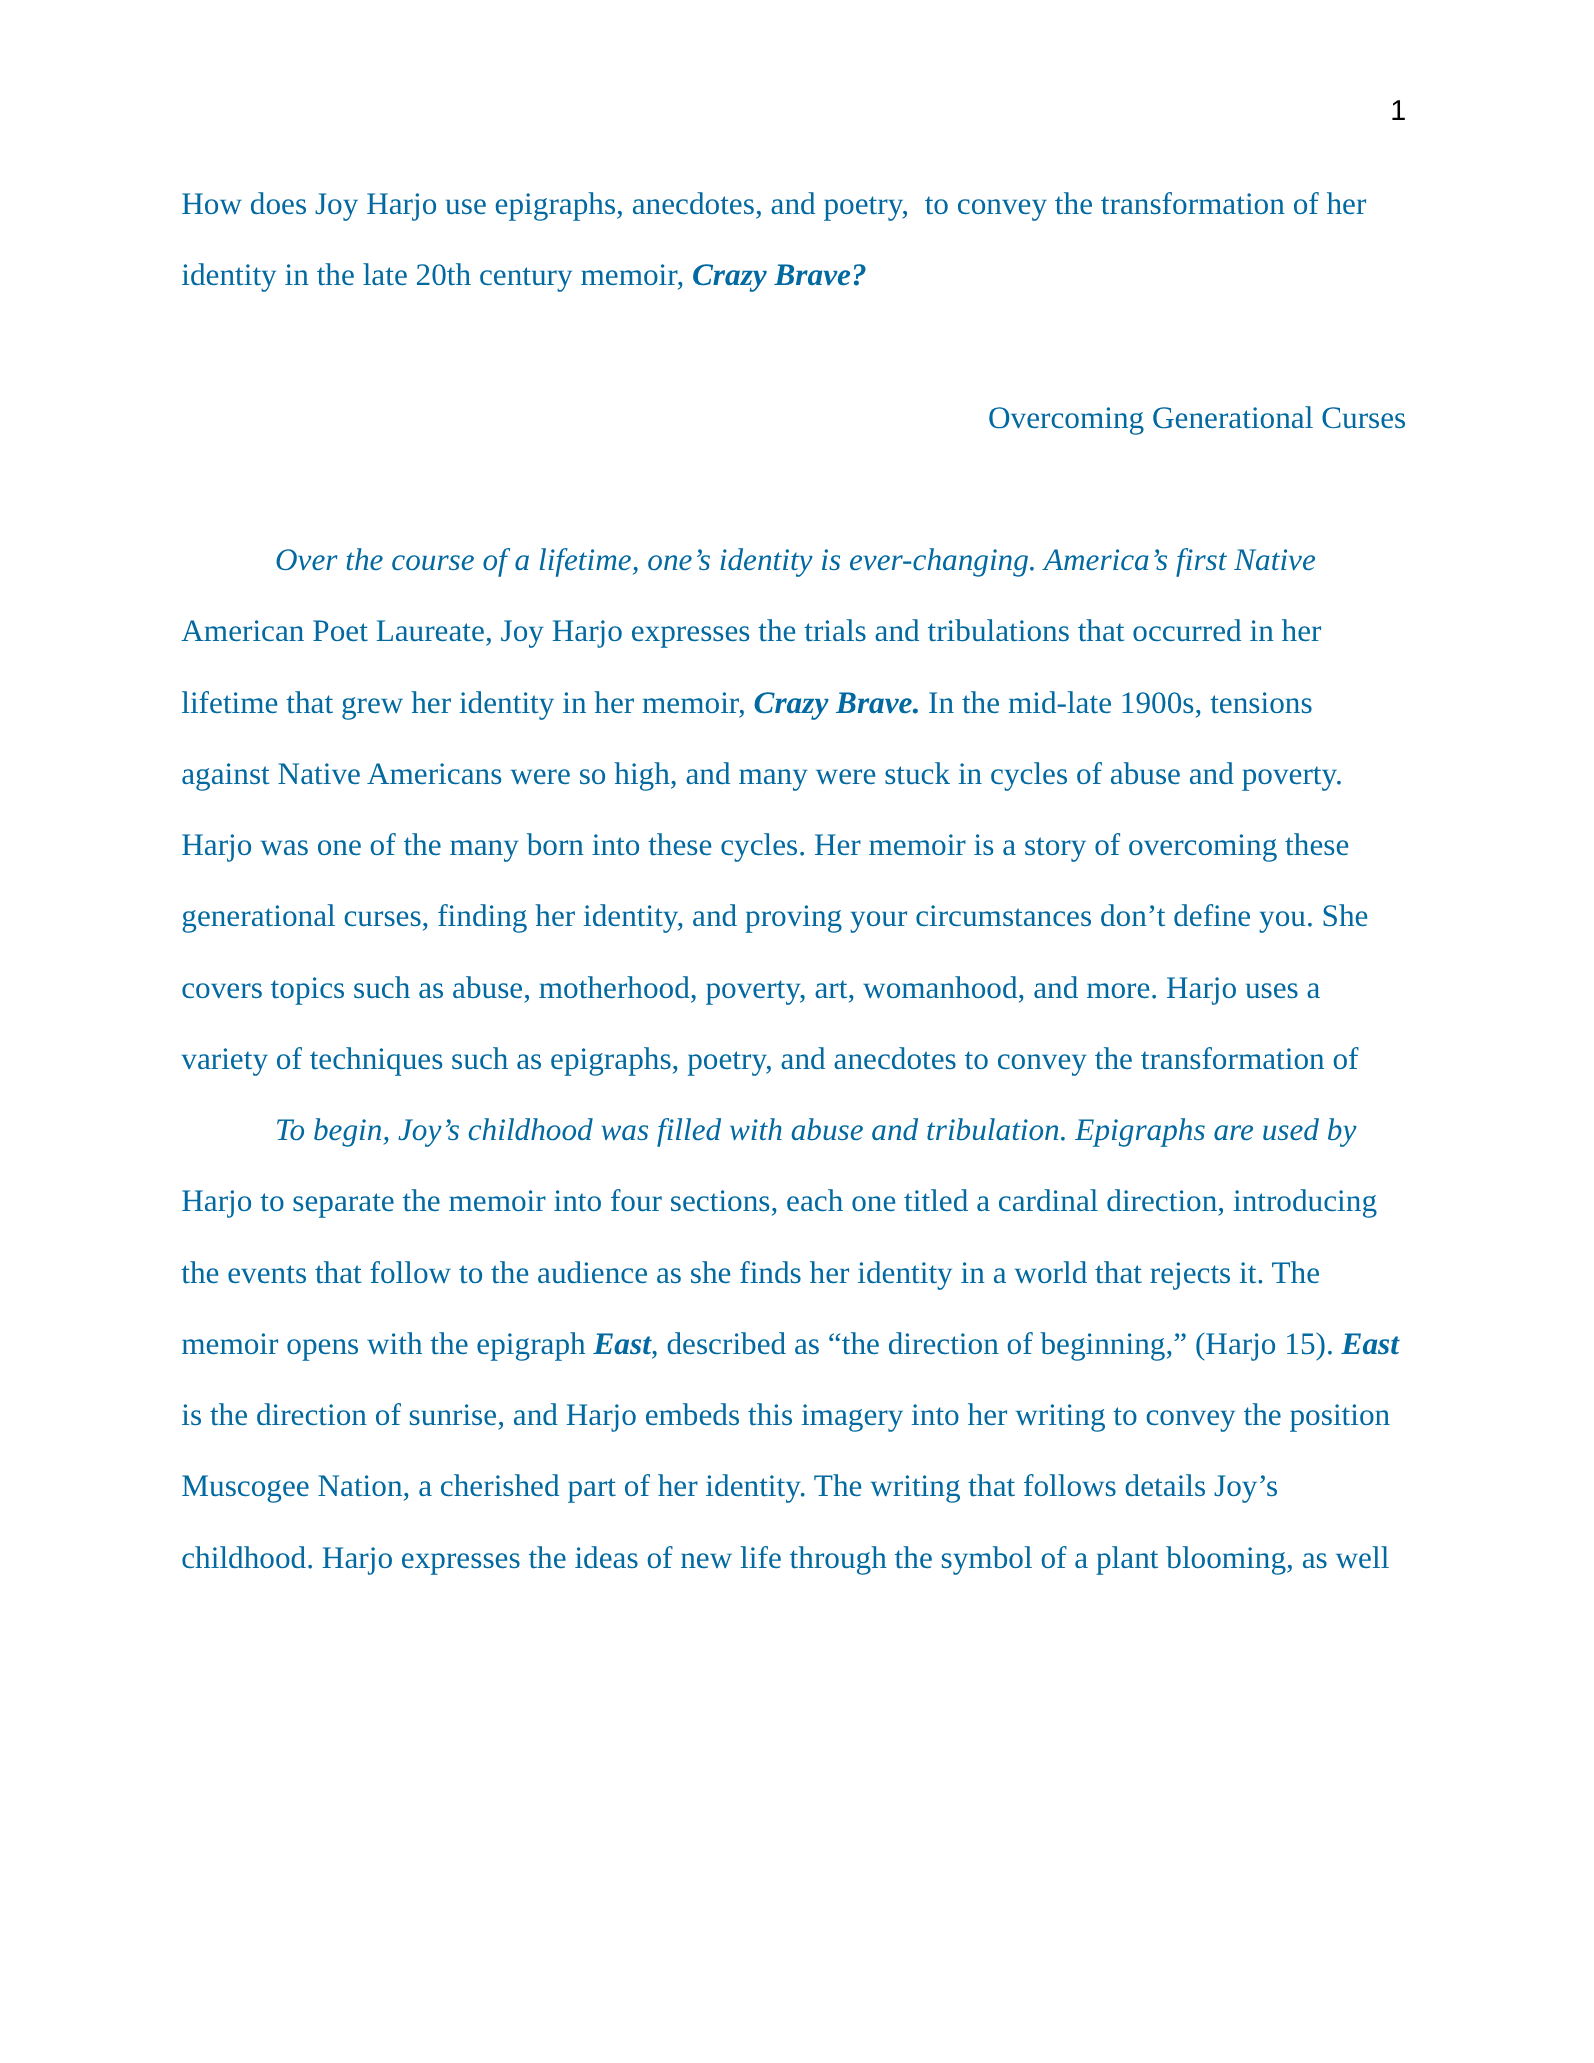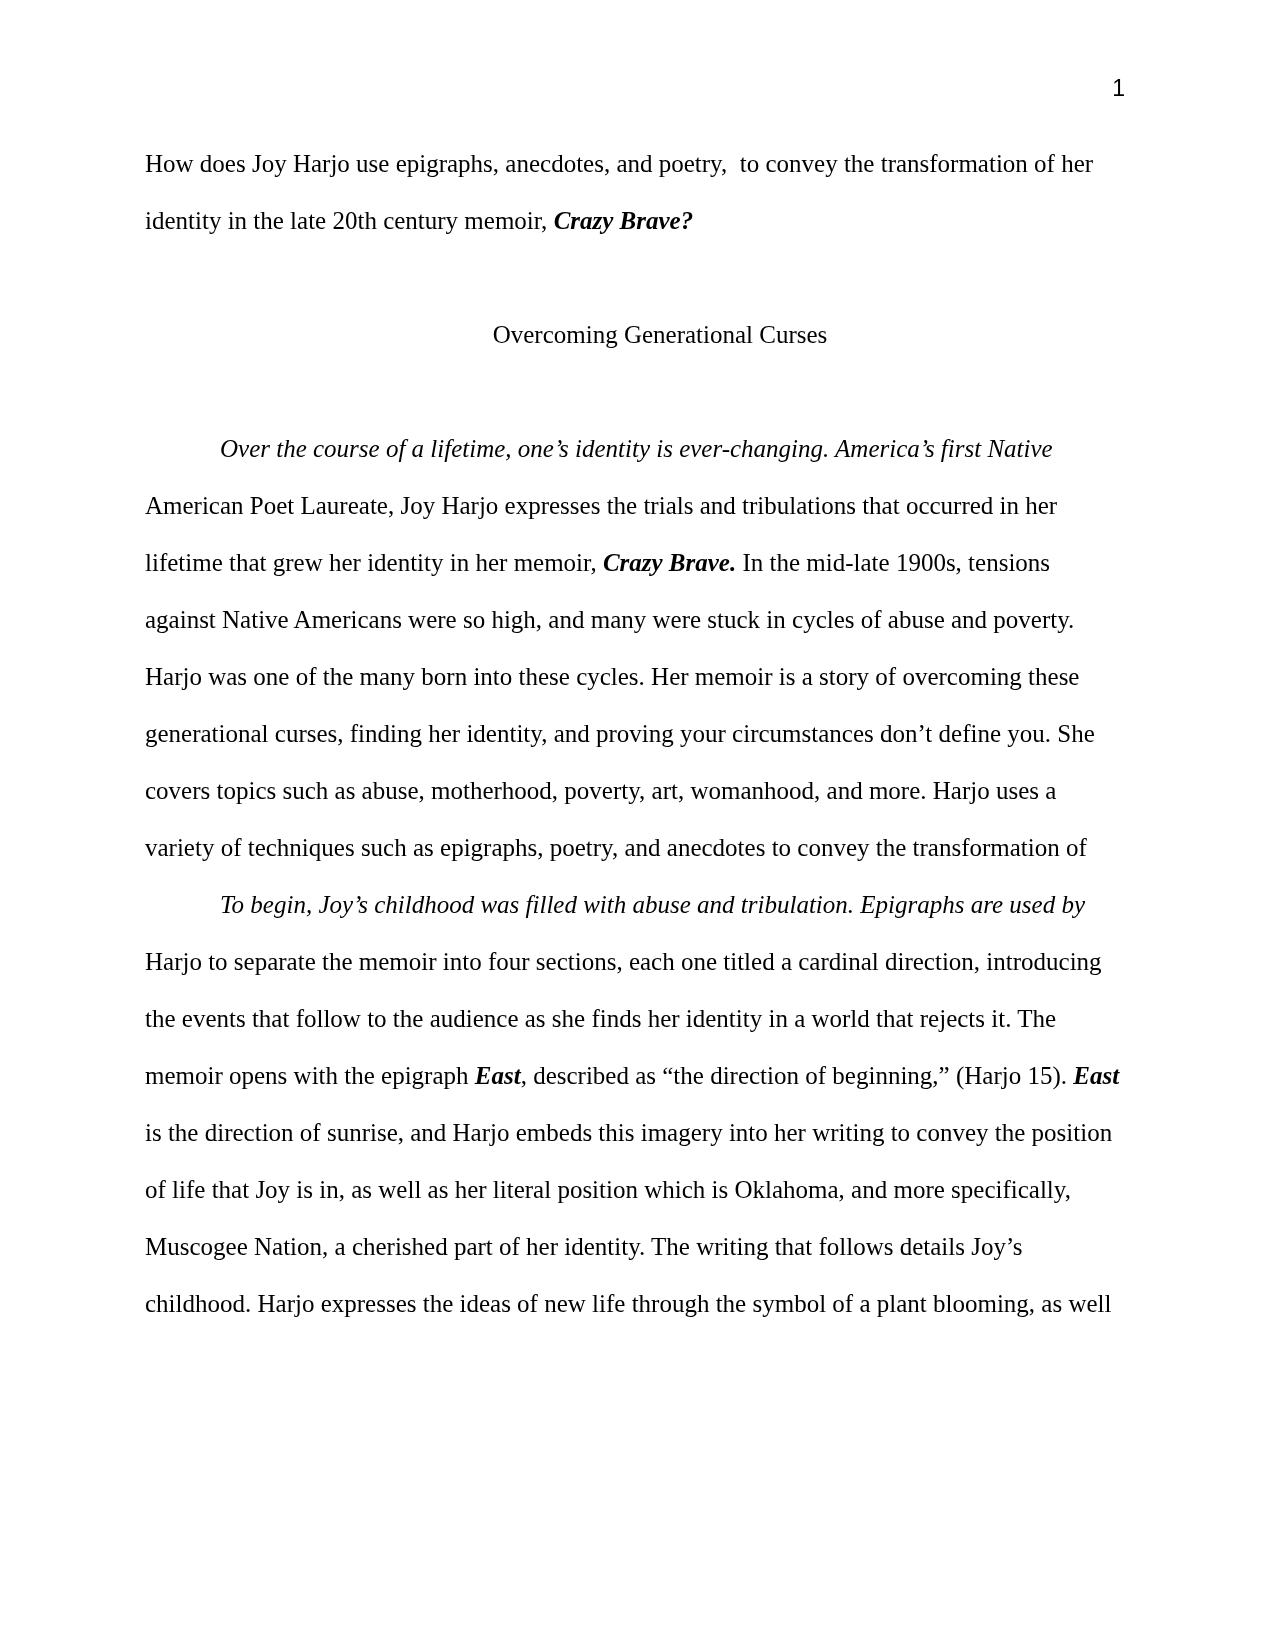--- a/index.html
+++ b/index.html
@@ -24,28 +24,28 @@
     color: #000000;
   }
   .doc-body {
     position: absolute;
     top: 135px;
     left: 145px;
     width: 980px;
     font-family: "Liberation Serif", "DejaVu Serif", serif;
     font-size: 25px;
     line-height: 57px;
-    color: #000000;
+    color: #0369a1;
   }
   .line {
     white-space: pre-wrap;
     min-height: 57px;
   }
   .line.indent { text-indent: 75px; font-style: italic; }
-  .line.title  { text-align: center; text-indent: 50px; }
+  .line.title  { text-align: right; text-indent: 50px; }
   .line em { font-style: italic; font-weight: bold; }
 </style>
 </head>
 <body>
 
 <div class="page">
   <div class="header">
     <span class="page-num">1</span>
   </div>
 
@@ -64,18 +64,17 @@
         <div class="line"><span>against Native Americans were so high, and many were stuck in cycles of abuse and poverty.</span></div>
         <div class="line"><span>Harjo was one of the many born into these cycles. Her memoir is a story of overcoming these</span></div>
         <div class="line"><span>generational curses, finding her identity, and proving your circumstances don’t define you. She</span></div>
         <div class="line"><span>covers topics such as abuse, motherhood, poverty, art, womanhood, and more. Harjo uses a</span></div>
         <div class="line"><span>variety of techniques such as epigraphs, poetry, and anecdotes to convey the transformation of</span></div>
         <div class="line indent"><span>To begin, Joy’s childhood was filled with abuse and tribulation. Epigraphs are used by</span></div>
         <div class="line"><span>Harjo to separate the memoir into four sections, each one titled a cardinal direction, introducing</span></div>
         <div class="line"><span>the events that follow to the audience as she finds her identity in a world that rejects it. The</span></div>
         <div class="line"><span>memoir opens with the epigraph </span><em>East</em><span>, described as “the direction of beginning,” (Harjo 15). </span><em>East</em></div>
         <div class="line"><span>is the direction of sunrise, and Harjo embeds this imagery into her writing to convey the position</span></div>
-        <div class="line"><span>of life that Joy is in, as well as her literal position which is Oklahoma, and more specifically,</span></div>
         <div class="line"><span>Muscogee Nation, a cherished part of her identity. The writing that follows details Joy’s</span></div>
         <div class="line"><span>childhood. Harjo expresses the ideas of new life through the symbol of a plant blooming, as well</span></div>
       </div>
   </div>
 </div>
 
 </body></html>

